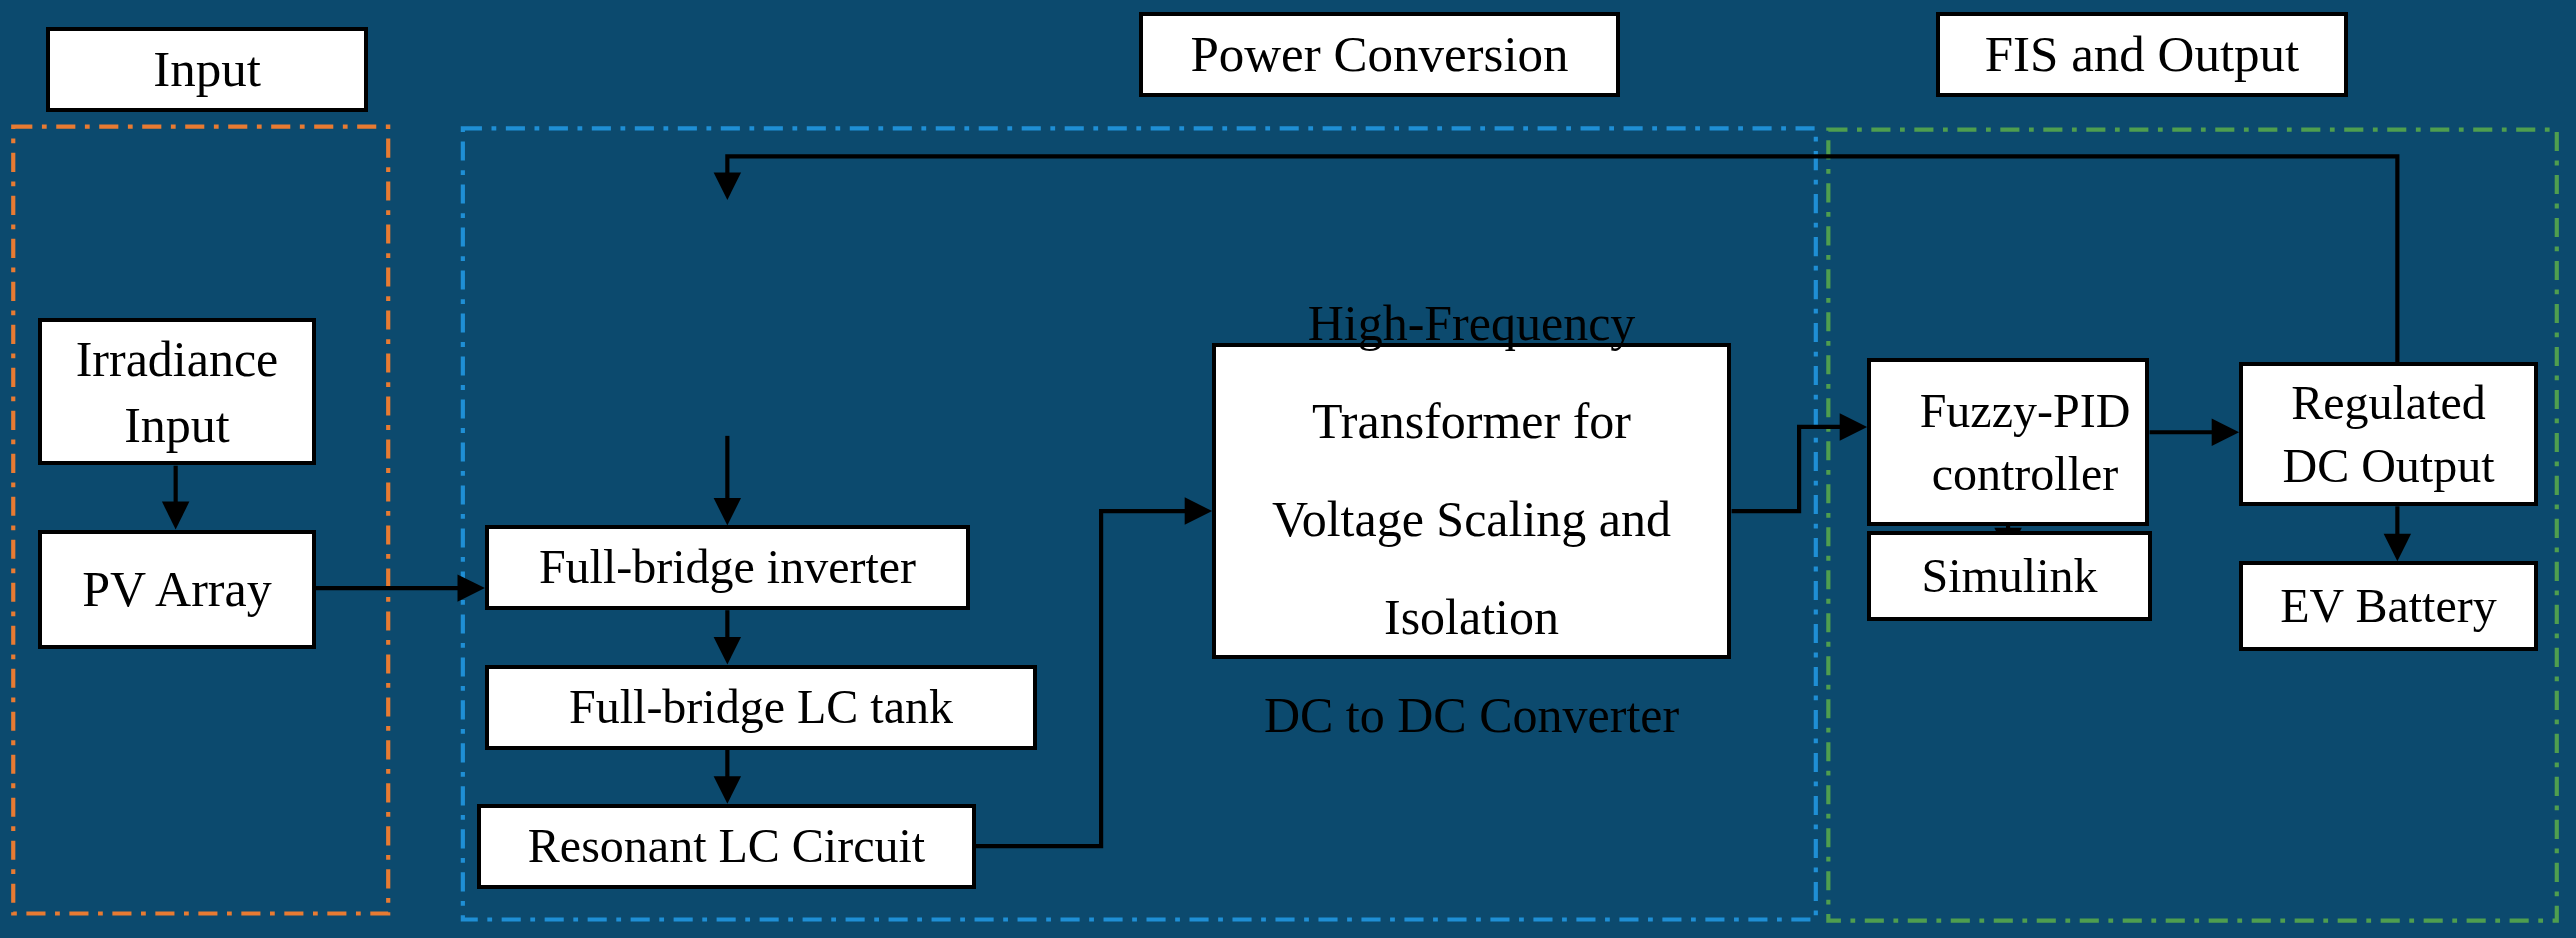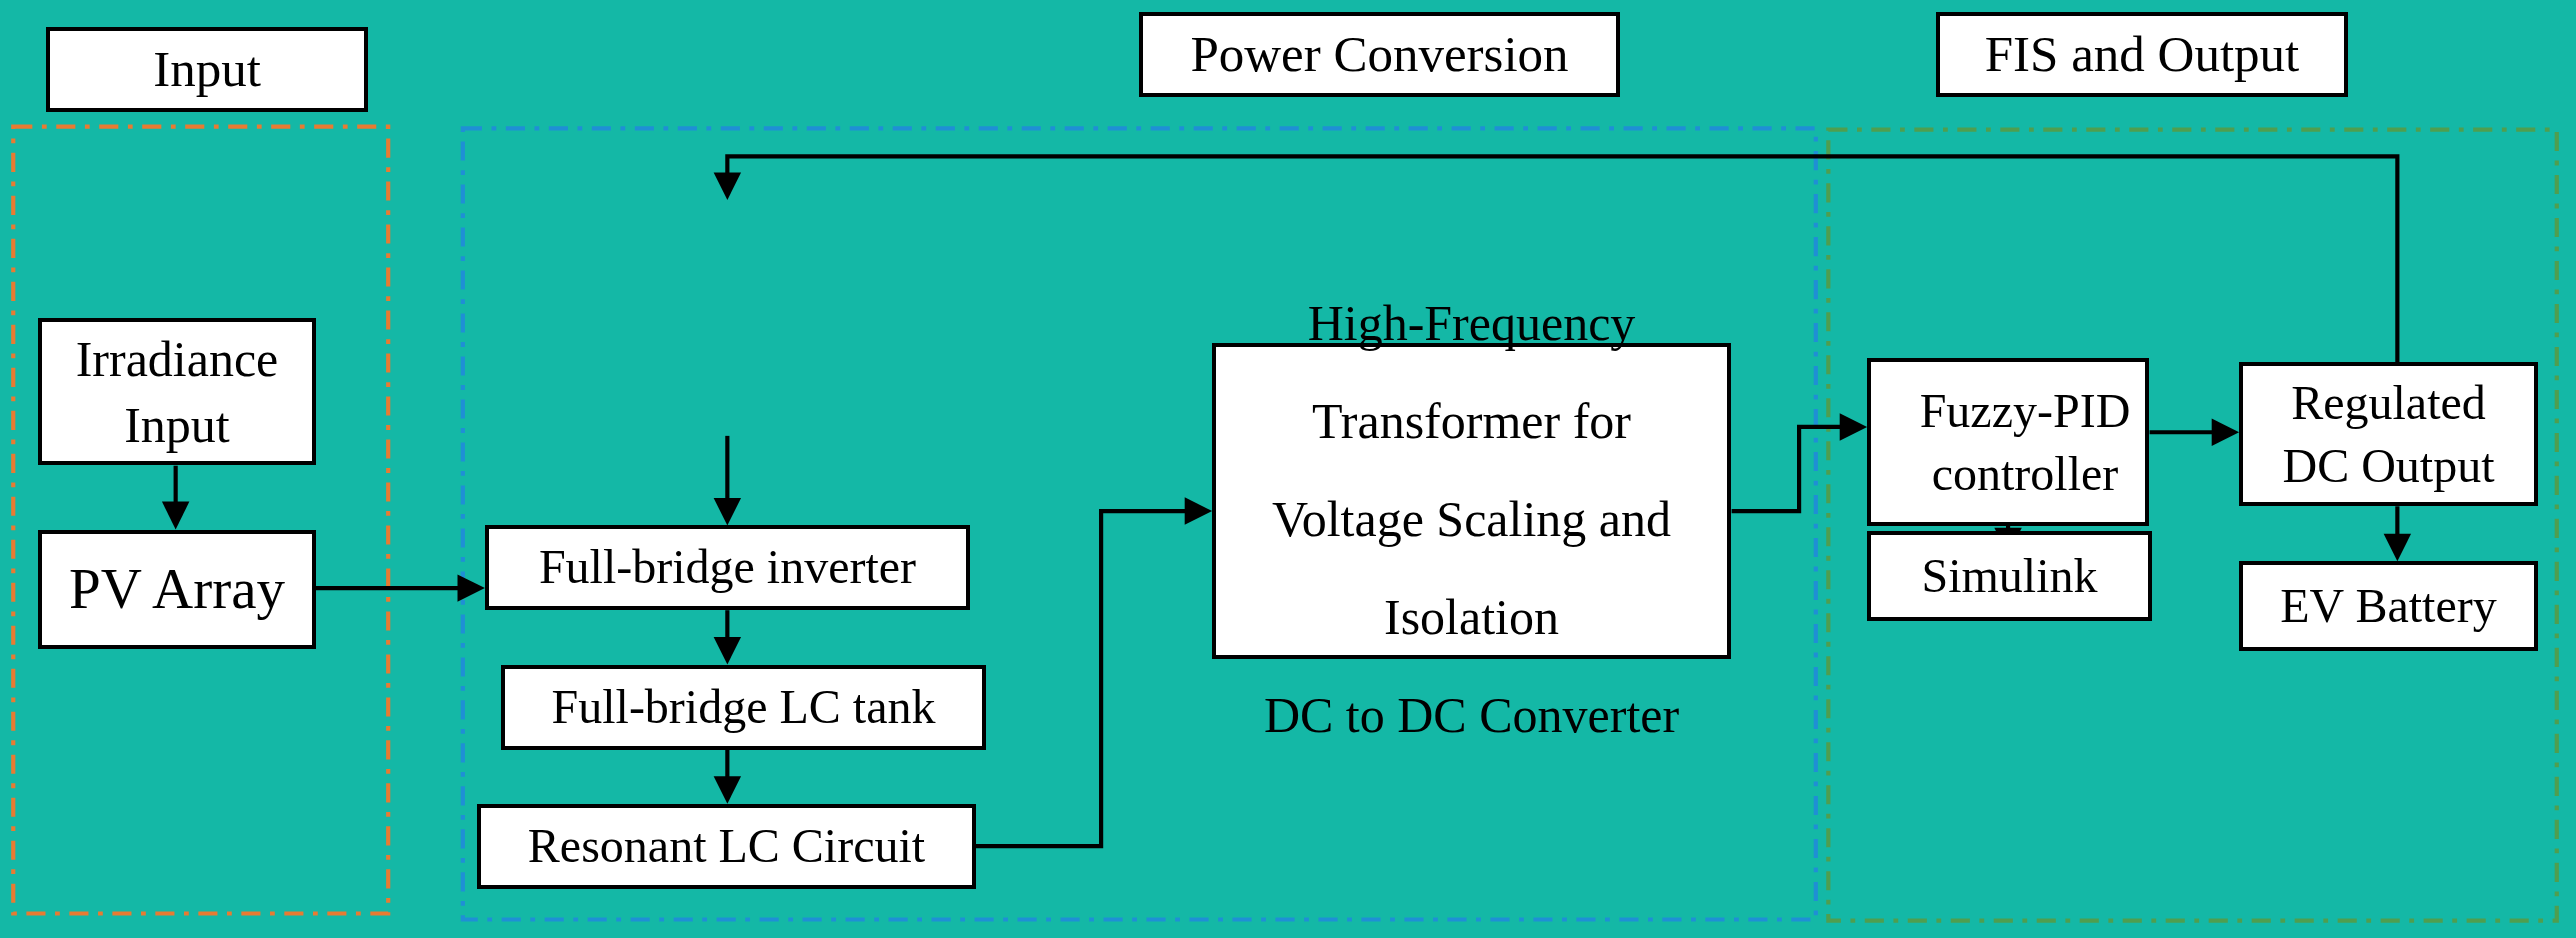--- a/index.html
+++ b/index.html
@@ -1,19 +1,19 @@
 <!DOCTYPE html>
 <html style="font-size:9.6px"><head>
 <meta charset="utf-8">
 <style>
   html,body{margin:0;padding:0;background:#ffffff;}
   #canvas{
     position:relative;
     width:2576px;height:938px;
-    background:#14b8a6;
+    background:#0c4a6e;
     font-family:"Liberation Serif","DejaVu Serif",serif;
     color:#000;
     overflow:hidden;
     text-decoration:underline;
   }
   #wires{position:absolute;left:0;top:0;width:2576px;height:938px;}
   .box{
     position:absolute;
     border:4.2px solid #000;
     background:#fff;
@@ -92,27 +92,27 @@
   </div>
   <div class="box title" style="left:1936px;top:12px;width:412px;height:85px;align-items:center;">
     <span class="line">FIS and Output</span>
   </div>
 
   <div class="box node lh-irr" style="left:38px;top:318px;width:278px;height:147px;">
     <span class="line">Irradiance</span>
     <span class="line">Input</span>
   </div>
   <div class="box node lh-one" style="left:38px;top:530px;width:278px;height:119px;">
-    <span class="line" style="font-size:57px">PV Array</span>
+    <span class="line" style="font-size:50px">PV Array</span>
   </div>
 
   <div class="box node lh-one" style="left:485px;top:525px;width:485px;height:85px;text-align:center;">
     <span class="line">Full-bridge inverter</span>
   </div>
-  <div class="box node lh-one" style="left:501px;top:665px;width:485px;height:85px;">
+  <div class="box node lh-one" style="left:485px;top:665px;width:552px;height:85px;">
     <span class="line">Full-bridge LC tank</span>
   </div>
   <div class="box node lh-one" style="left:477px;top:804px;width:499px;height:85px;">
     <span class="line">Resonant LC Circuit</span>
   </div>
   <div class="box node lh-xfmr" style="left:1212px;top:343px;width:519px;height:316px;">
     <span class="line">High-Frequency</span>
     <span class="line">Transformer for</span>
     <span class="line">Voltage Scaling and</span>
     <span class="line">Isolation</span>

